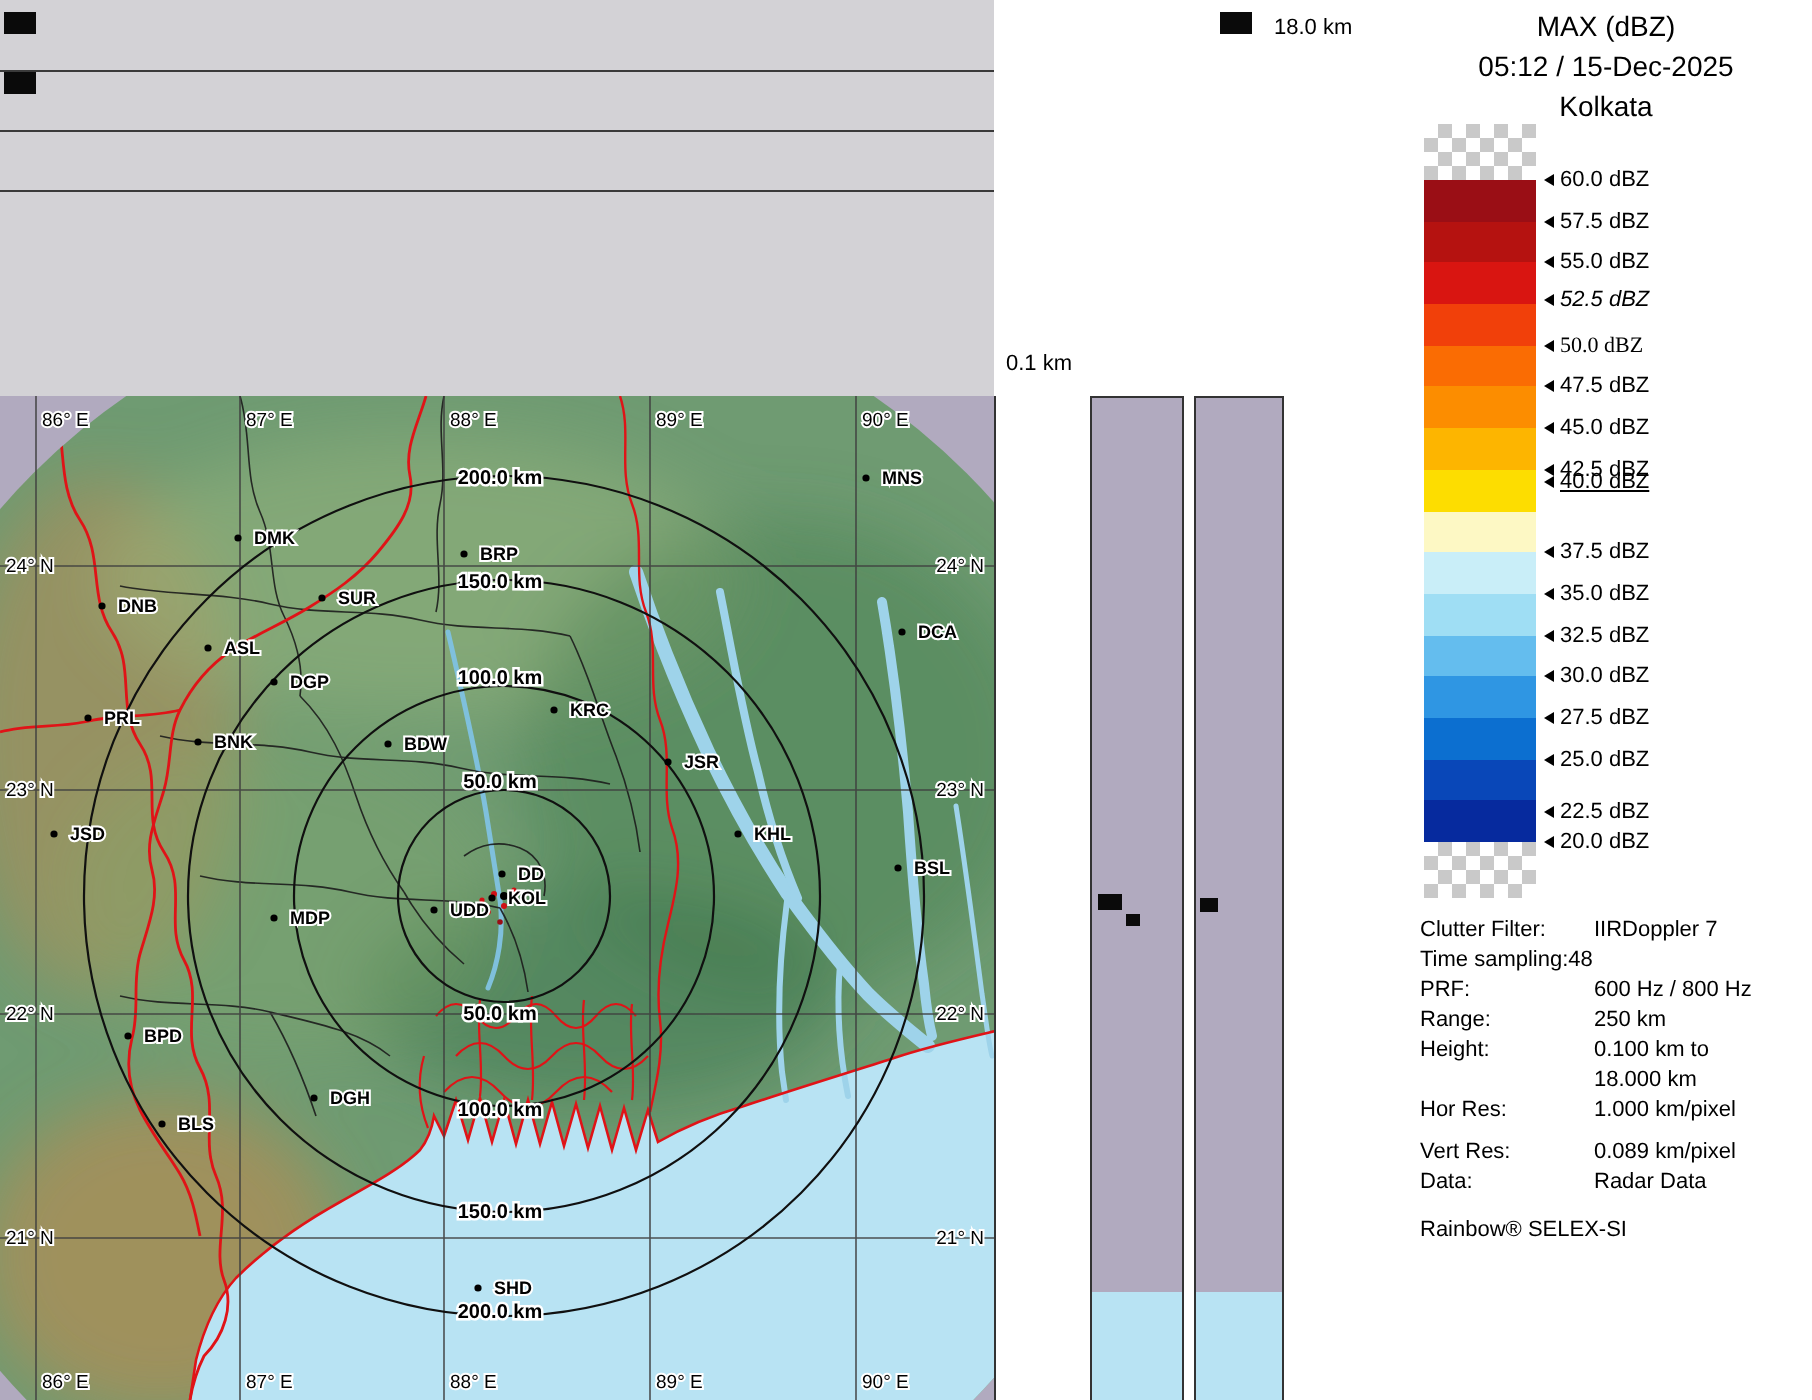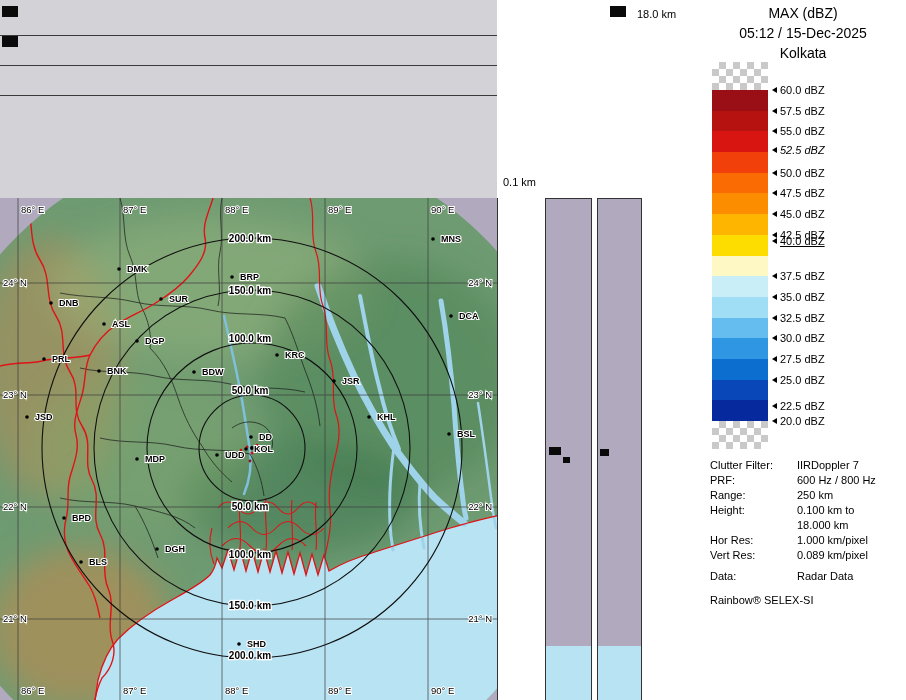--- a/index.html
+++ b/index.html
@@ -286,21 +286,21 @@
           <span>57.5 dBZ</span>
         </div>
         <div class="leg-row" style="top: 41.38px;">
           <span class="tri"></span>
           <span>55.0 dBZ</span>
         </div>
         <div class="leg-row" style="top: 60px; font-style: italic;">
           <span class="tri"></span>
           <span>52.5 dBZ</span>
         </div>
-        <div class="leg-row" style="top: 82.76px;">
+        <div class="leg-row" style="top: 82.76px; font-family: Liberation Serif, serif;">
           <span class="tri"></span>
           <span>50.0 dBZ</span>
         </div>
         <div class="leg-row" style="top: 103.45px;">
           <span class="tri"></span>
           <span>47.5 dBZ</span>
         </div>
         <div class="leg-row" style="top: 124.14px;">
           <span class="tri"></span>
           <span>45.0 dBZ</span>
@@ -343,20 +343,21 @@
         </div>
         <div class="leg-row" style="top: 331.04px;">
           <span class="tri"></span>
           <span>20.0 dBZ</span>
         </div>
       </div>
 
     <div id="info">
       <div id="info-rows">
           <div class="info-row"><span class="lab">Clutter Filter:</span><span class="val">IIRDoppler 7</span></div>
+          <div class="info-row"><span class="lab">Time sampling:48</span><span class="val"></span></div>
           <div class="info-row"><span class="lab">PRF:</span><span class="val">600 Hz / 800 Hz</span></div>
           <div class="info-row"><span class="lab">Range:</span><span class="val">250 km</span></div>
           <div class="info-row"><span class="lab">Height:</span><span class="val">0.100 km to</span></div>
           <div class="info-row"><span class="lab"></span><span class="val">18.000 km</span></div>
           <div class="info-row"><span class="lab">Hor Res:</span><span class="val">1.000 km/pixel</span></div>
           <div class="info-row"><span class="lab">Vert Res:</span><span class="val">0.089 km/pixel</span></div>
           <div class="info-row"><span class="lab">Data:</span><span class="val">Radar Data</span></div>
         </div>
       <div id="footer">Rainbow® SELEX-SI</div>
     </div>

